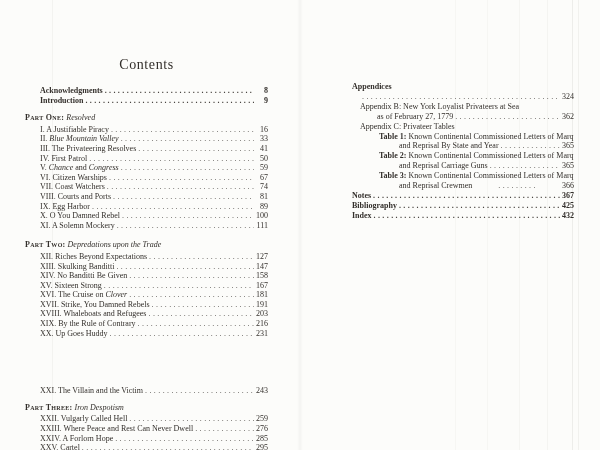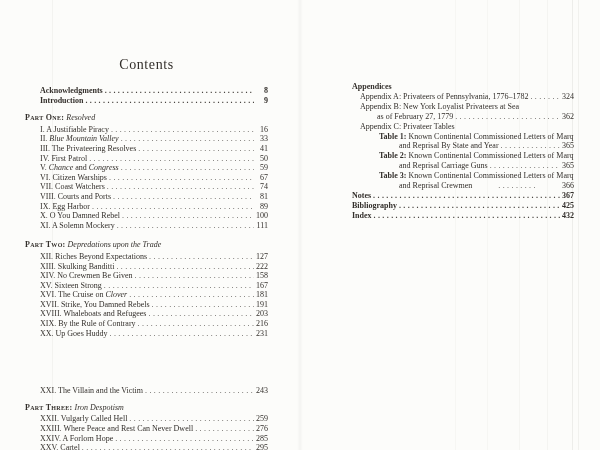--- a/index.html
+++ b/index.html
@@ -129,24 +129,24 @@
         </div>
         <div class="chapters">
           <div class="row" style="padding-left: 15px;">
             <span class="lbl"><span>XII. Riches Beyond Expectations</span></span>
             <span class="leader">........................................................................................................................................................................................................</span>
             <span class="pg">127</span>
           </div>
           <div class="row" style="padding-left: 15px;">
             <span class="lbl"><span>XIII. Skulking Banditti</span></span>
             <span class="leader">........................................................................................................................................................................................................</span>
-            <span class="pg">222</span>
-          </div>
-          <div class="row" style="padding-left: 15px;">
-            <span class="lbl"><span>XIV. No Crewmen Be Given</span></span>
+            <span class="pg">147</span>
+          </div>
+          <div class="row" style="padding-left: 15px;">
+            <span class="lbl"><span>XIV. No Banditti Be Given</span></span>
             <span class="leader">........................................................................................................................................................................................................</span>
             <span class="pg">158</span>
           </div>
           <div class="row" style="padding-left: 15px;">
             <span class="lbl"><span>XV. Sixteen Strong</span></span>
             <span class="leader">........................................................................................................................................................................................................</span>
             <span class="pg">167</span>
           </div>
           <div class="row" style="padding-left: 15px;">
             <span class="lbl"><span>XVI. The Cruise on </span><span class="i">Clover</span></span>
@@ -211,21 +211,20 @@
         </div>
       </div>
   </div>
 
   <div class="col" id="right-col">
     <div id="right-rows">
         <div class="row b" style="margin-top: 82px;">
           <span class="lbl"><span>Appendices</span></span>
         </div>
         <div class="row" style="padding-left: 8px;">
-          <span class="lbl"><span>Appendix A: Privateers of Pennsylvania, 1776–1782</span></span>
           <span class="leader">........................................................................................................................................................................................................</span>
           <span class="pg">324</span>
         </div>
         <div class="row" style="padding-left: 8px;">
           <span class="lbl"><span>Appendix B: New York Loyalist Privateers at Sea</span></span>
         </div>
         <div class="row" style="padding-left: 25px;">
           <span class="lbl"><span>as of February 27, 1779</span></span>
           <span class="leader">........................................................................................................................................................................................................</span>
           <span class="pg">362</span>

